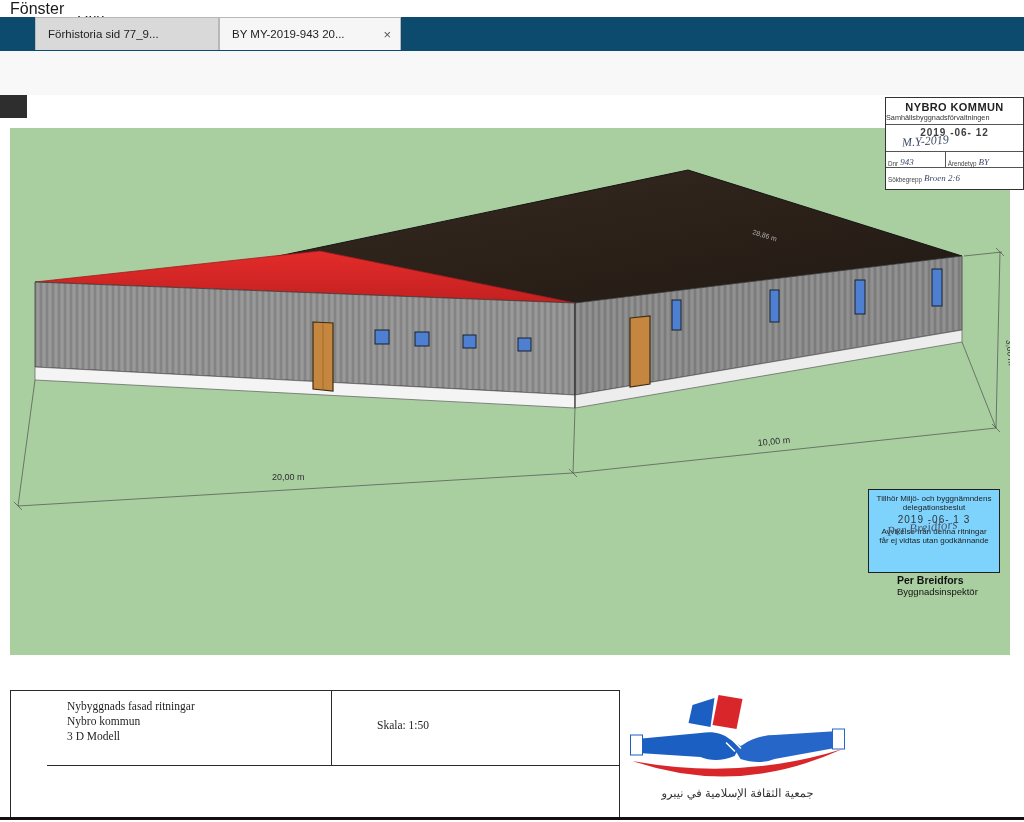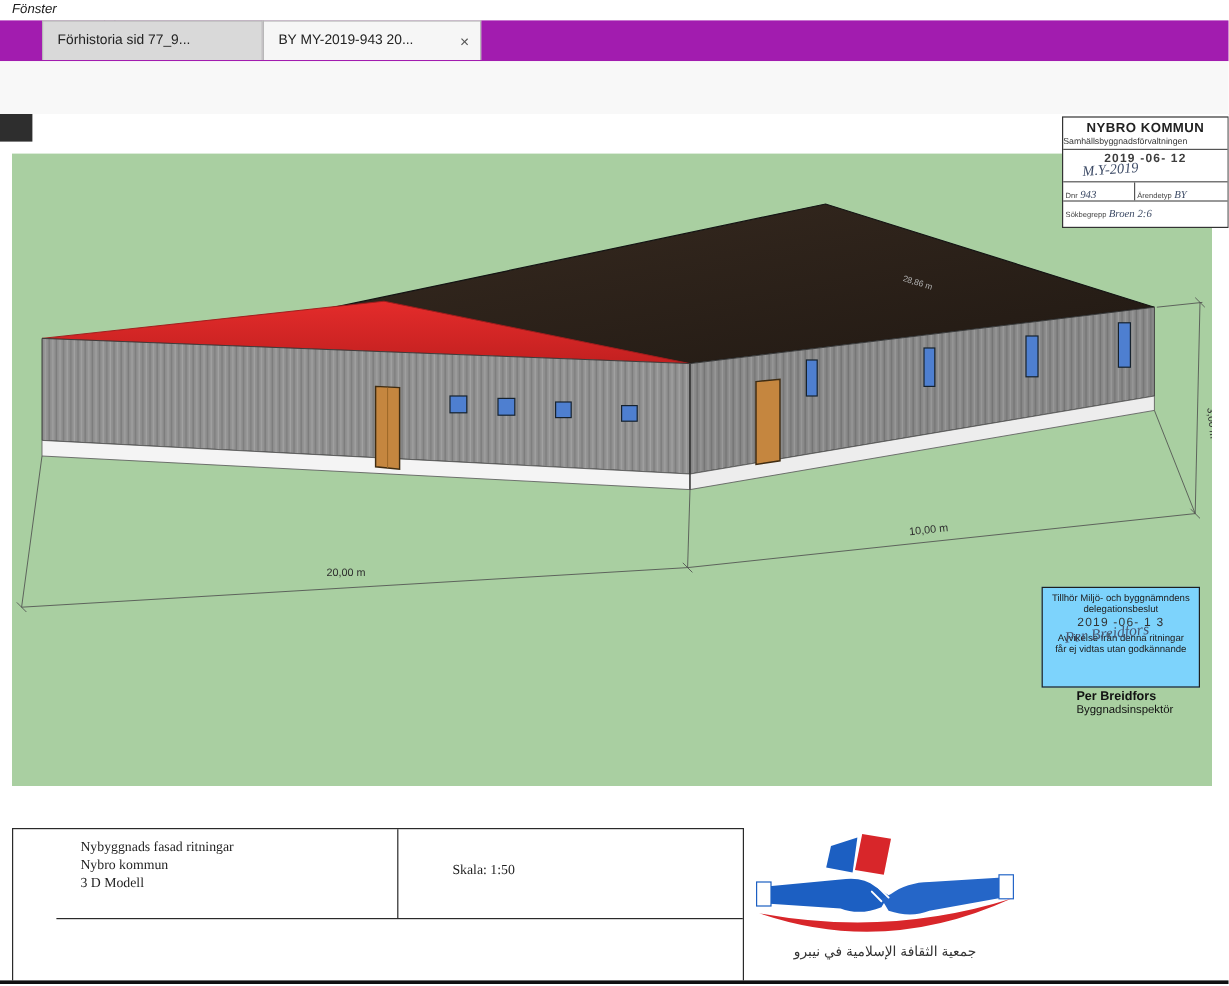--- a/index.html
+++ b/index.html
@@ -1,22 +1,22 @@
 <!DOCTYPE html>
 <html><head>
 <meta charset="utf-8">
 <style>
   html,body{margin:0;padding:0;background:#ffffff;}
   .screen{position:relative;width:1024px;height:822px;overflow:hidden;background:#fff;
           font-family:"Liberation Sans",sans-serif;color:#222;}
   
   .menubar{position:absolute;left:0;top:0;width:1024px;height:17px;background:#ffffff;}
-  .menu-item{position:absolute;top:0;height:17px;line-height:17px;font-size:11px;color:#1a1a1a;padding:0 6px;cursor:default;font-style:italic;}
-  
-  .tabbar{position:absolute;left:0;top:17px;width:1024px;height:34px;background:#a21caf;}
+  .menu-item{position:absolute;top:0;height:17px;line-height:17px;font-size:16px;color:#1a1a1a;padding:0 6px;cursor:default;}
+  
+  .tabbar{position:absolute;left:0;top:17px;width:1024px;height:34px;background:#0c4a6e;}
   .tab{position:absolute;top:0;height:33px;line-height:33px;font-size:11.5px;color:#222;
        padding:0 12px;box-sizing:border-box;border:1px solid #b8b8b8;border-bottom:none;white-space:nowrap;overflow:hidden;}
   .tab.inactive{left:35px;width:184px;background:#d9d9d9;}
   .tab.active{left:219px;width:182px;background:#f6f6f6;}
   .tab-close{position:absolute;right:9px;top:0;font-size:13px;color:#555;line-height:33px;}
   
   .toolbar{position:absolute;left:0;top:51px;width:1024px;height:44px;background:#f8f8f8;
            border-bottom:1px solid #c6c6c6;overflow:hidden;}
   
   .docarea{position:absolute;left:0;top:95px;width:1024px;height:727px;background:#ffffff;}

